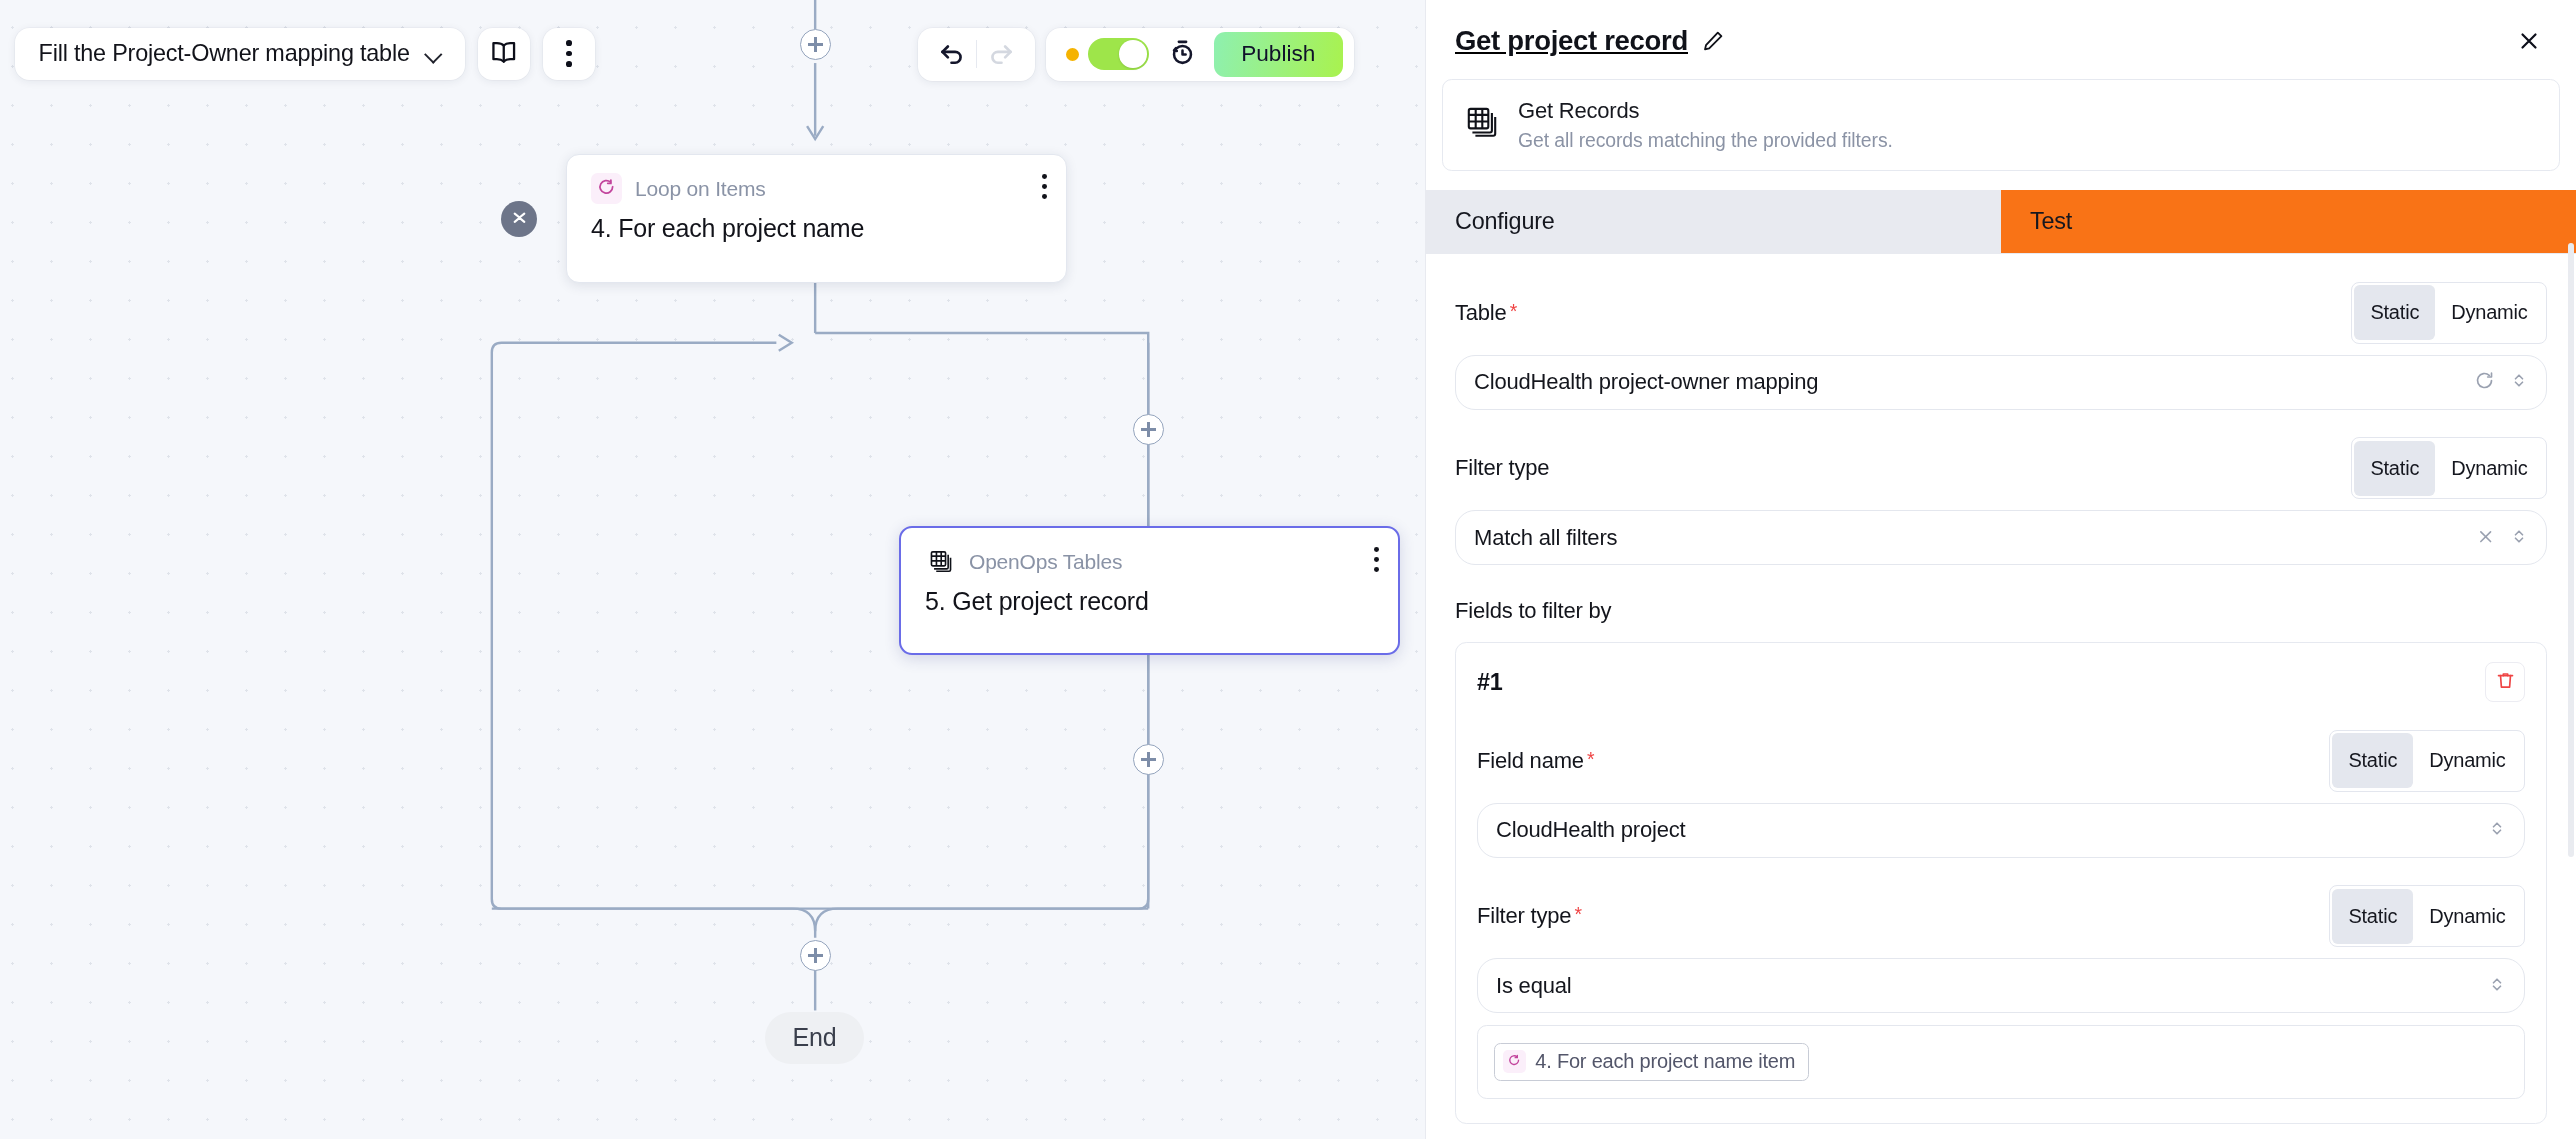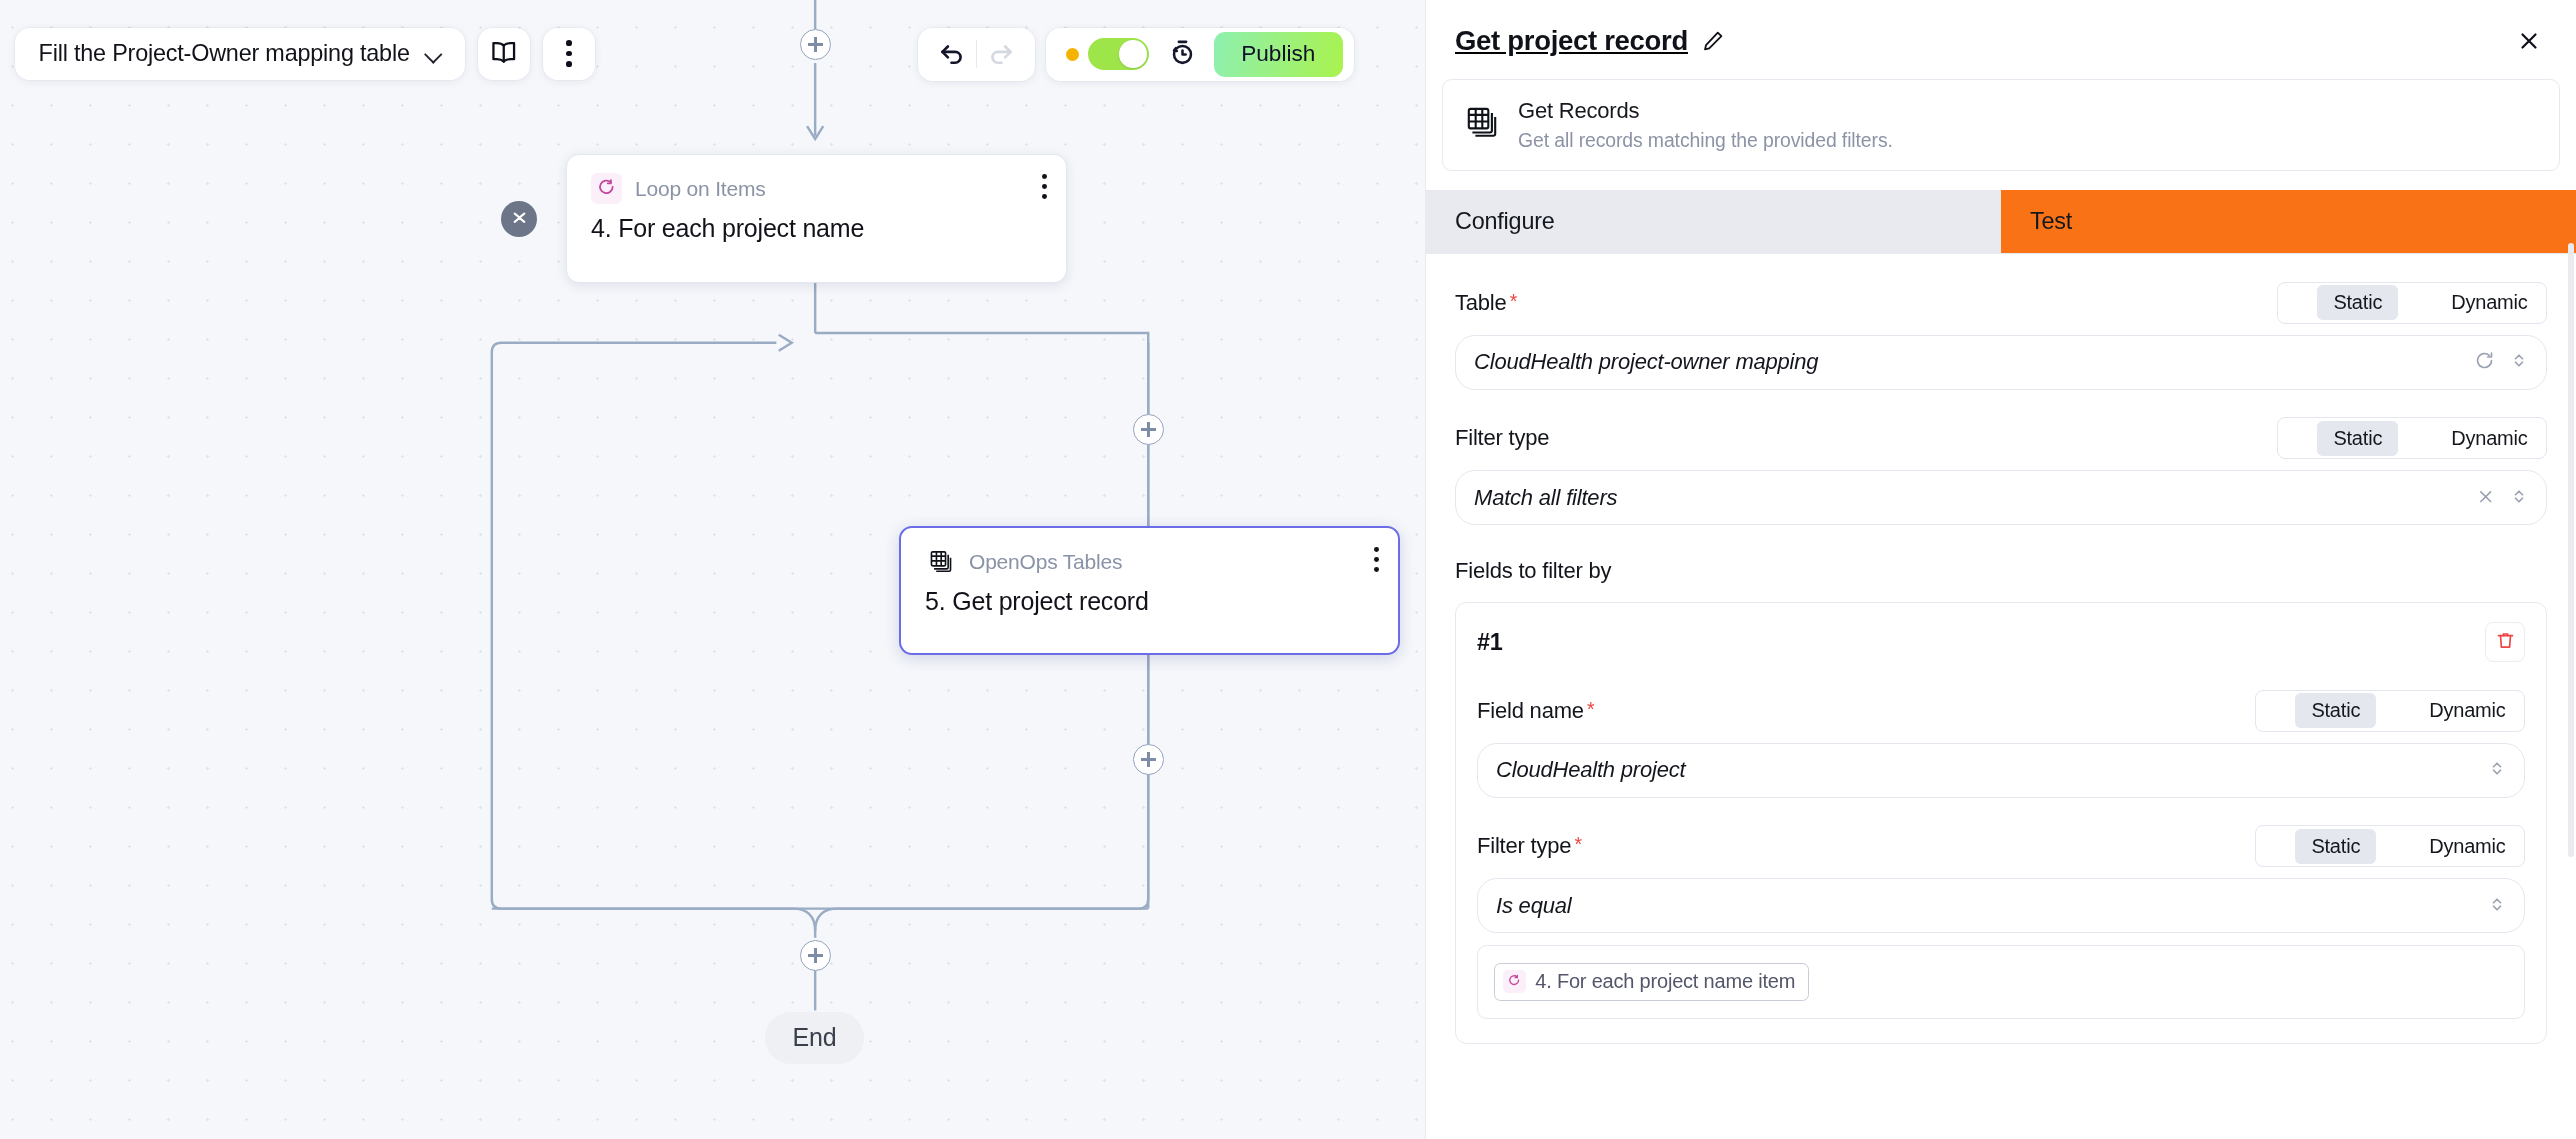--- a/index.html
+++ b/index.html
@@ -276,40 +276,38 @@
   .req { color: #ef4444; margin-left: 3.2px; font-size: 19.4px; vertical-align: top; }
 
   .seg {
     display: flex;
     border: 0.8px solid #e3e6ee;
     border-radius: 8px;
     padding: 2.4px;
     background: #fff;
   }
   .seg div {
-    padding: 6px 16px;
+    padding: 16px 16px;
     font-size: 20px;
     color: #15171f;
     border-radius: 5.7px;
     cursor: pointer;
     letter-spacing: -0.2px;
-    margin-left: 37px;
   }
   .seg div.on { background: #e4e7ee; }
 
   .input {
     margin-top: 11.3px;
     height: 55px;
     border: 0.8px solid #e4e7ee;
     border-radius: 20px;
     display: flex; align-items: center;
     padding: 0 18px;
     background: #fff;
     cursor: pointer;
-    font-style: italic;
   }
   .input .val { font-size: 22px; color: #14161d; letter-spacing: -0.2px; }
   .input .adorn { margin-left: auto; display: flex; align-items: center; gap: 14.6px; }
 
   .filter-card {
     margin-top: 13px;
     border: 0.8px solid #e6e9f0;
     border-radius: 11.3px;
     padding: 19.4px 21px 24px 21px;
   }

